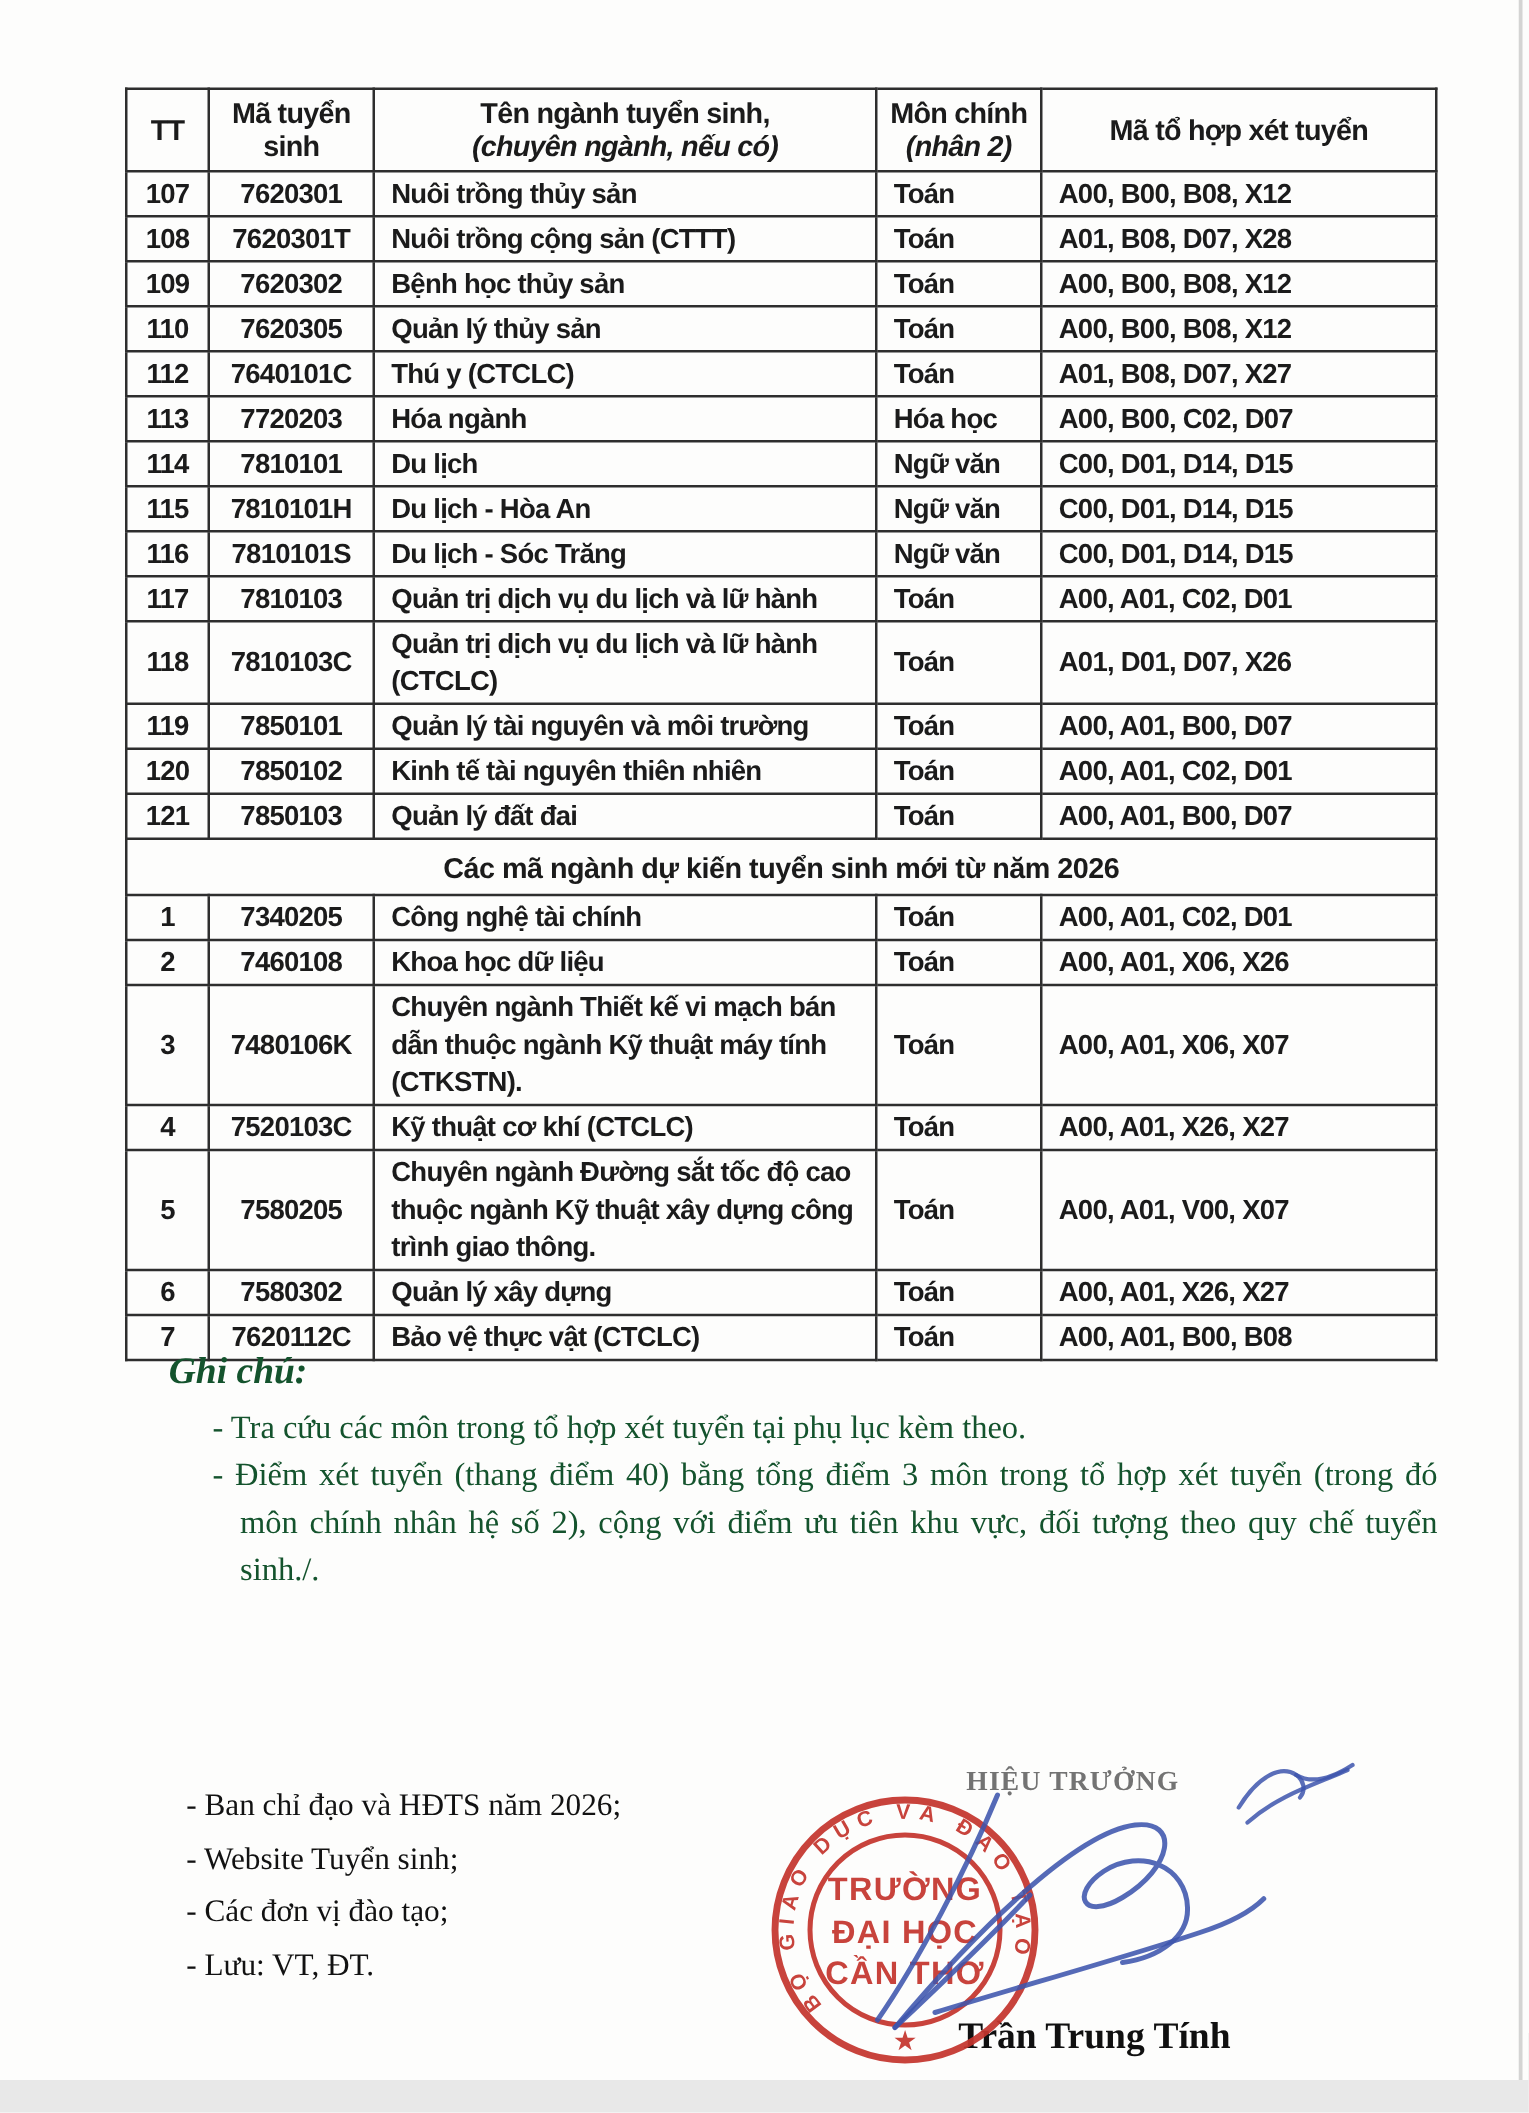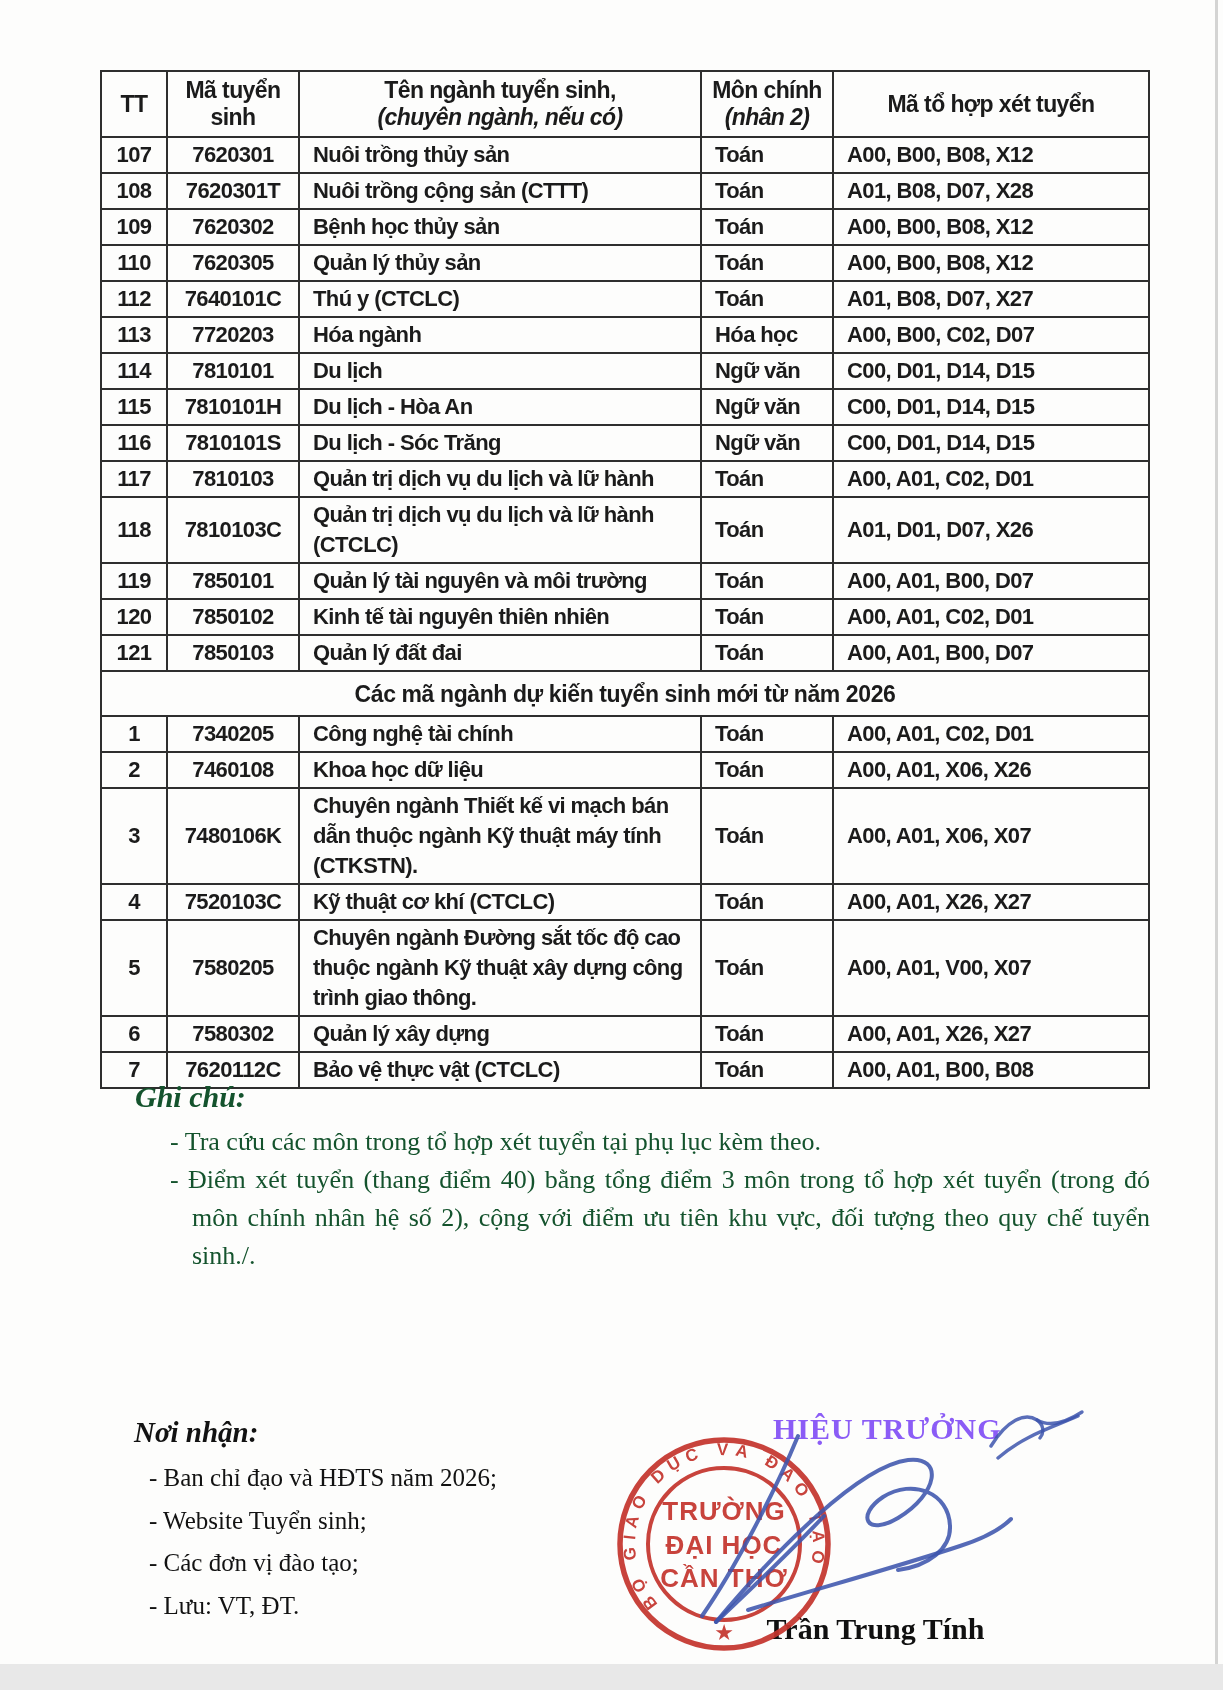--- a/index.html
+++ b/index.html
@@ -45,21 +45,21 @@
   .note{font-size:26px;line-height:38px;margin:0;text-align:justify;padding-left:92px;text-indent:-22px;}
 
   
   .recipients{position:absolute;left:134px;top:1416px;width:430px;font-family:"Liberation Serif",serif;color:#121212;}
   .recipients-title{font-size:29px;font-weight:700;font-style:italic;margin:0 0 7px 0;}
   .recipient{font-size:25px;line-height:27.5px;margin:15px;}
 
   
   .sig-title{
     position:absolute;left:773px;top:1412px;
-    font-family:"Liberation Serif",serif;font-size:30px;font-weight:700;letter-spacing:1px;color:#8b5cf6;
+    font-family:"Liberation Serif",serif;font-size:22px;font-weight:700;letter-spacing:1px;color:#737373;
   }
   .sig-name{
     position:absolute;left:723px;top:1612px;width:305px;text-align:center;
     font-family:"Liberation Serif",serif;font-size:30px;font-weight:700;color:#101010;
   }
   .stamp-svg{position:absolute;left:610px;top:1430px;opacity:.93;}
   .stamp-ring-text{font-family:"Liberation Sans",sans-serif;font-size:17px;font-weight:700;letter-spacing:6.5px;fill:var(--stamp-red);}
   .stamp-center-text{font-family:"Liberation Sans",sans-serif;font-size:26px;font-weight:700;letter-spacing:1px;fill:var(--stamp-red);text-anchor:middle;}
   .stamp-star{font-size:22px;fill:var(--stamp-red);text-anchor:middle;}
   .signature-svg,.paraph-svg{position:absolute;}
@@ -248,21 +248,20 @@
       </tbody>
   </table>
 
   <div class="notes">
     <p class="notes-title">Ghi chú:</p>
     <p class="note">- Tra cứu các môn trong tổ hợp xét tuyển tại phụ lục kèm theo.</p>
     <p class="note">- Điểm xét tuyển (thang điểm 40) bằng tổng điểm 3 môn trong tổ hợp xét tuyển (trong đó môn chính nhân hệ số 2), cộng với điểm ưu tiên khu vực, đối tượng theo quy chế tuyển sinh./.</p>
   </div>
 
   <div class="recipients">
-    <p class="recipients-title">Nơi nhận:</p>
     <p class="recipient">- Ban chỉ đạo và HĐTS năm 2026;</p>
     <p class="recipient">- Website Tuyển sinh;</p>
     <p class="recipient">- Các đơn vị đào tạo;</p>
     <p class="recipient">- Lưu: VT, ĐT.</p>
   </div>
 
   <div class="sig-title">HIỆU TRƯỞNG</div>
   <div class="sig-name">Trần Trung Tính</div>
 
   <svg class="stamp-svg" width="228" height="228" viewBox="0 0 228 228">

